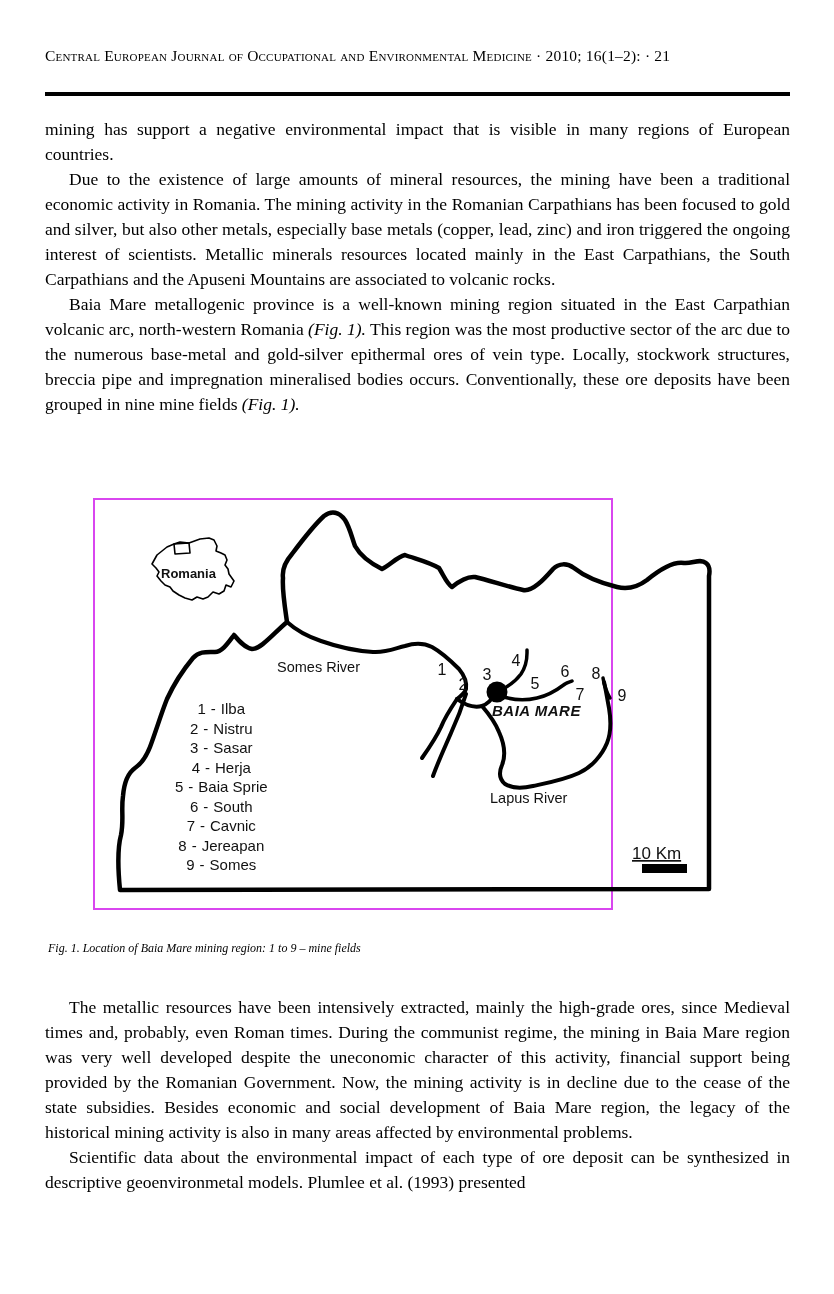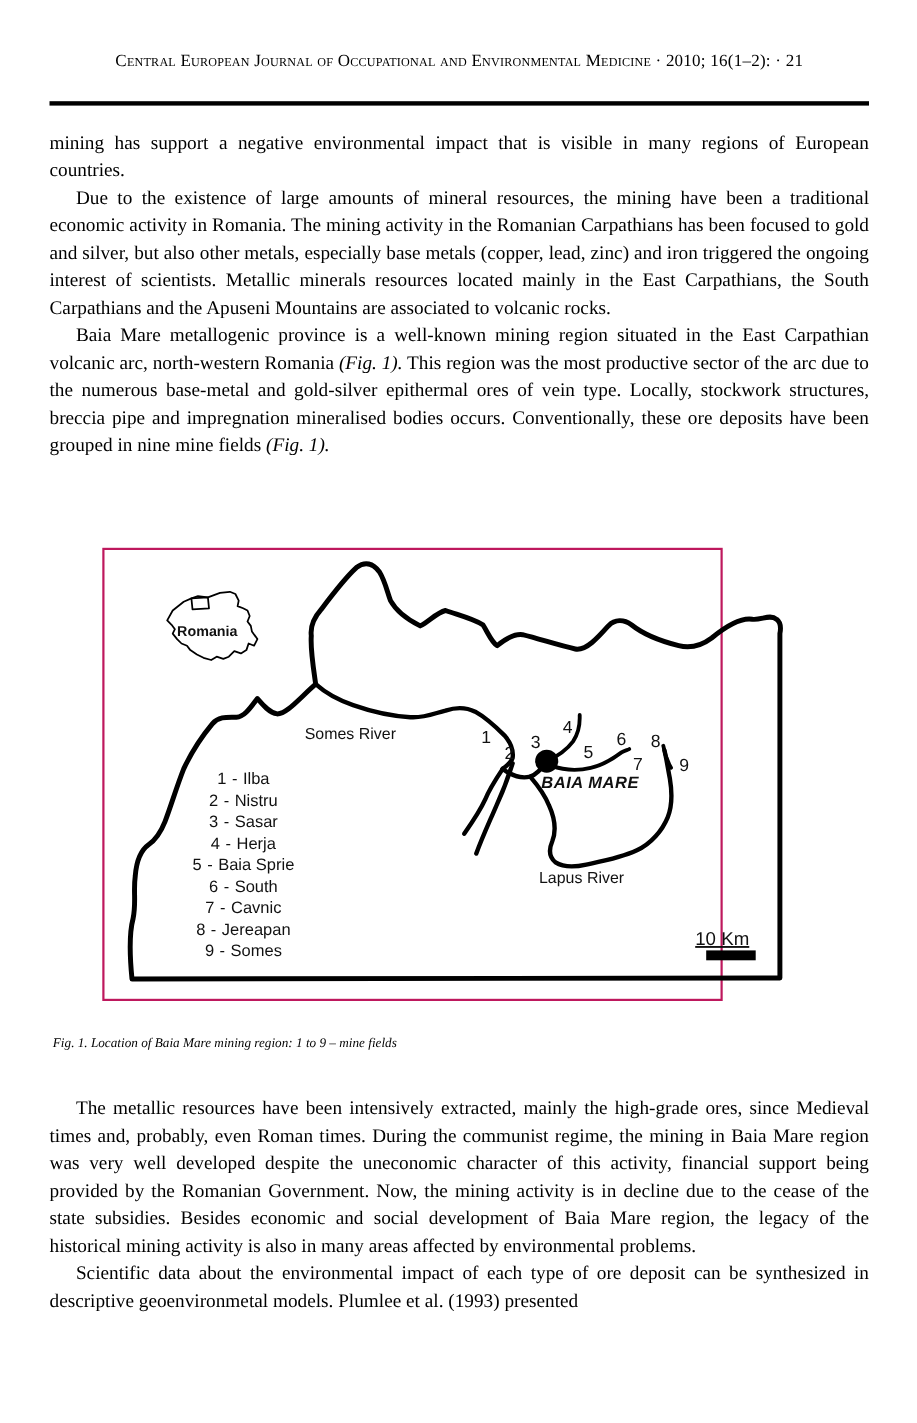--- a/index.html
+++ b/index.html
@@ -7,40 +7,40 @@
     position:relative;
     width:834px;height:1294px;
     background:#ffffff;
     margin:0 auto;
     font-family:"Liberation Serif", serif;
     color:#000;
     overflow:hidden;
   }
   .journal-line{
     position:absolute;top:47px;left:45px;width:745px;
-    text-align:center;font-size:15.5px;letter-spacing:.2px;white-space:nowrap;
+    font-size:15.5px;letter-spacing:.2px;white-space:nowrap;
   }
   .journal-line .sc{font-variant:small-caps;}
   .head-rule{
     position:absolute;top:92px;left:45px;width:745px;height:4px;background:#000;
   }
   .body-text{
     position:absolute;left:45px;width:745px;
     font-size:17.5px;line-height:25px;text-align:justify;
     hyphens:auto;-webkit-hyphens:auto;
   }
   .body-text p{margin:0;text-indent:24px;}
   .body-text p.noindent{text-indent:0;}
   #text-top{top:117px;}
   #text-bottom{top:995px;}
   em{font-style:italic;}
 
   .figure-box{
-    position:absolute;left:93px;top:498px;width:564px;height:412px;
-    border:2px solid #be185d;box-sizing:border-box;background:#fff;
+    position:absolute;left:93px;top:498px;width:520px;height:412px;
+    border:2px solid #d946ef;box-sizing:border-box;background:#fff;
   }
   .figure-box svg{position:absolute;left:0;top:0;}
   .map-legend{
     position:absolute;left:80px;top:199px;
     font-family:"Liberation Sans", sans-serif;
     font-size:15px;line-height:19.5px;color:#111;
   }
   .legend-row{white-space:nowrap;text-align:center;}
   .legend-row .sep{margin:0 5px;}
   .fig-caption{

